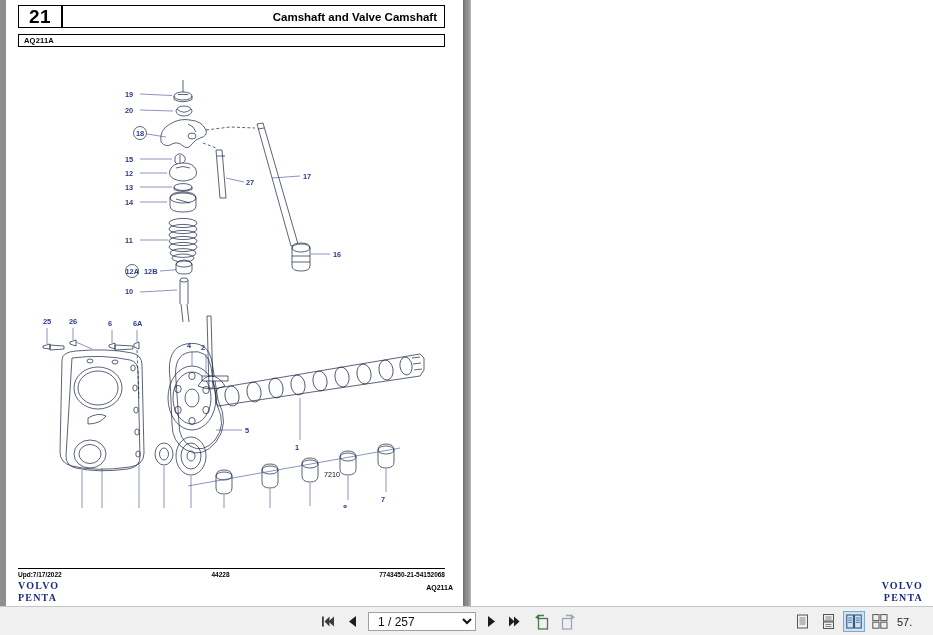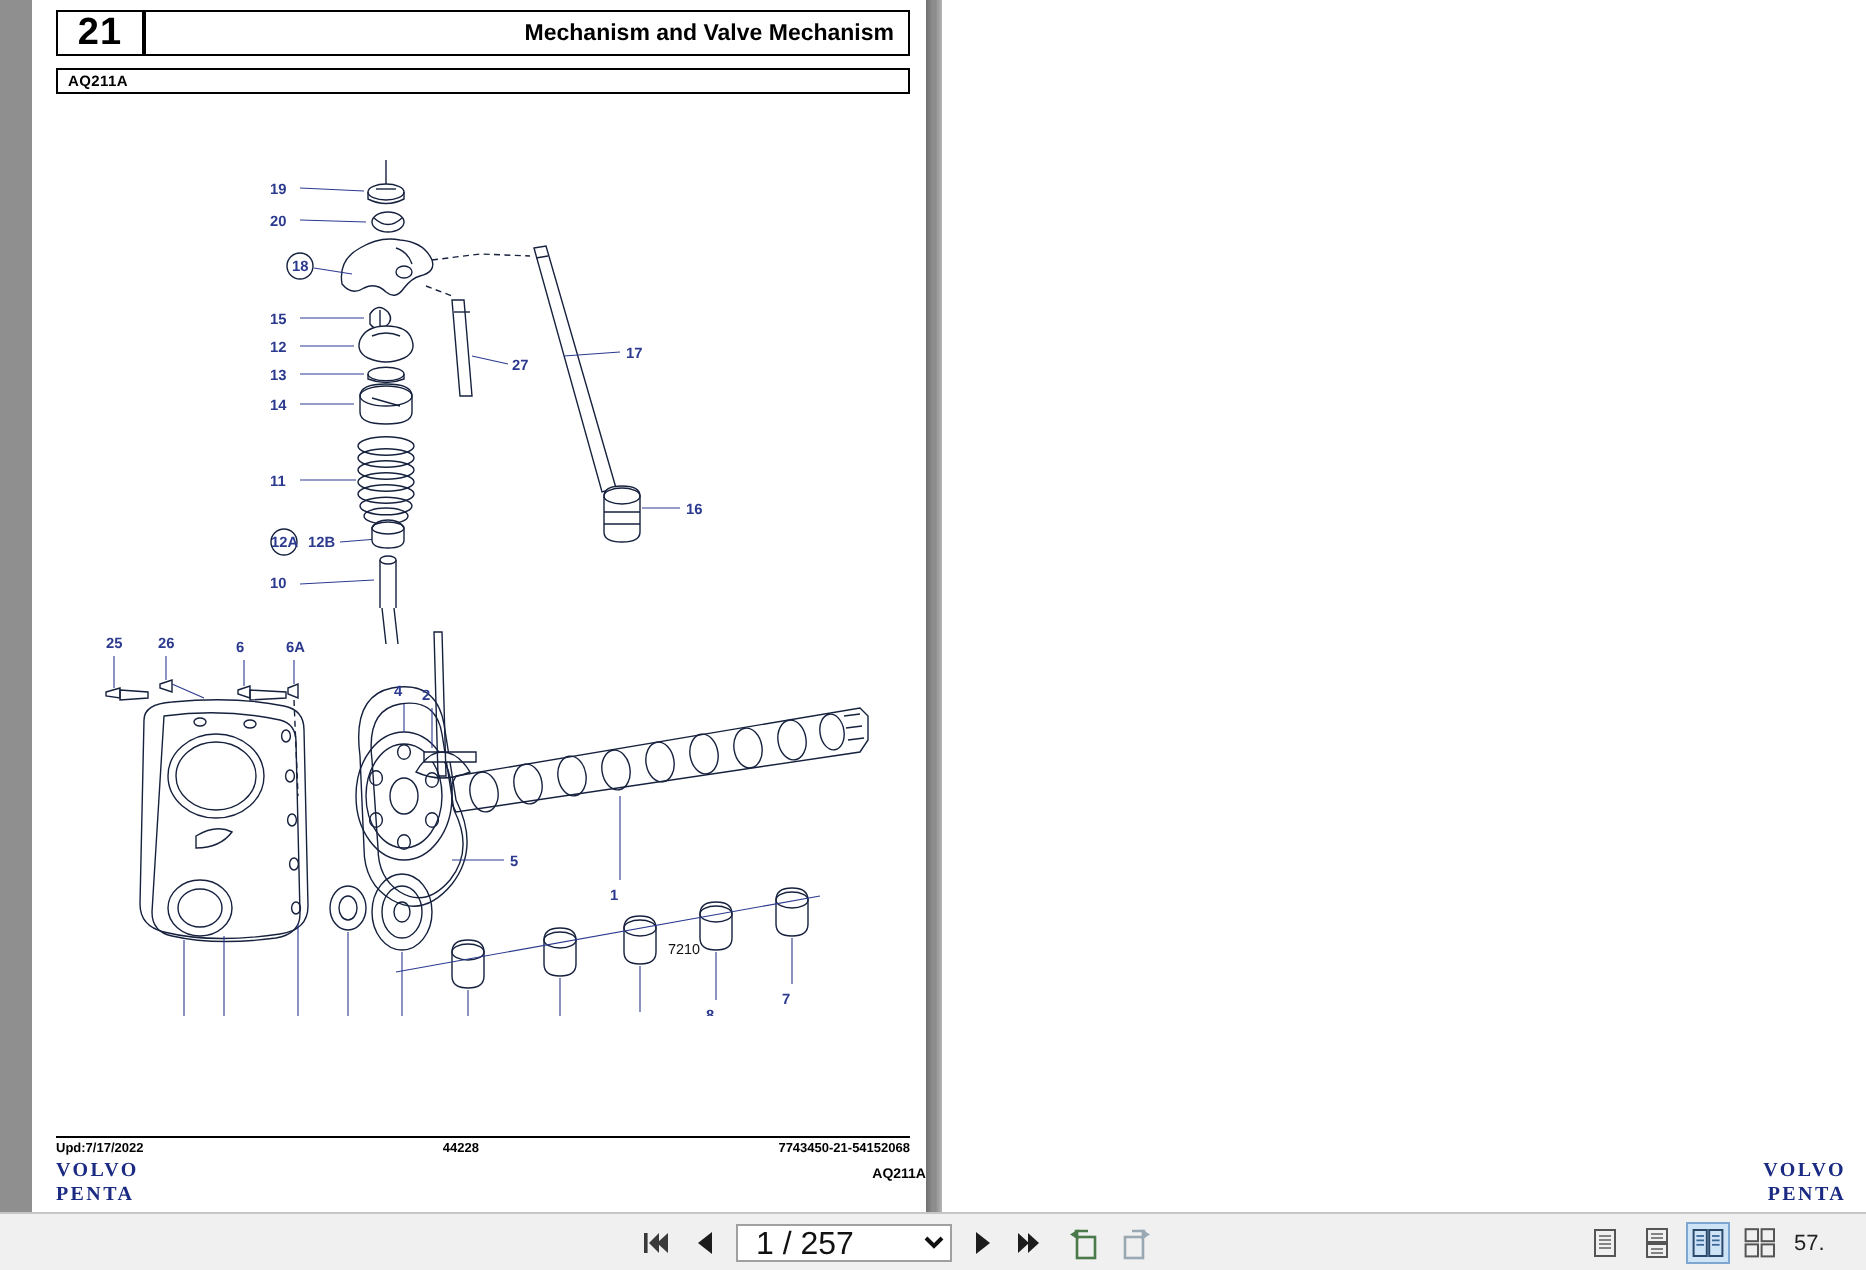--- a/index.html
+++ b/index.html
@@ -14,21 +14,21 @@
   #app { position: relative; width: 933px; height: 635px; background: #8f8f8f; }
 
   
   #viewer {
     position: absolute; left: 0; top: 0; width: 933px; height: 606px;
     background: #8f8f8f; overflow: hidden;
   }
   .page {
     position: absolute; top: 0; height: 606px; background: #ffffff;
   }
-  #page-left  { left: 16px;   width: 463px; }
+  #page-left  { left: 6px;   width: 463px; }
   #page-right { left: 471px; width: 462px; }
   .gap-shadow {
     position: absolute; left: 463px; top: 0; width: 8px; height: 606px;
     background: linear-gradient(to right,#6f6f6f,#8d8d8d 40%,#8d8d8d 60%,#b5b5b5);
   }
 
   
   .hdr-row { position: absolute; display: flex; align-items: stretch; }
   .hdr-box-num {
     border: 1.6px solid #000; display: flex; align-items: center;
@@ -93,21 +93,21 @@
     position: absolute; left: 320px; top: 0; height: 29px;
     display: flex; align-items: center; gap: 7px;
   }
   .navbtn {
     width: 17px; height: 19px; display: flex; align-items: center;
     justify-content: center; background: transparent; border: none;
     cursor: pointer; padding: 0;
   }
   .navbtn svg { display: block; }
   #page-select {
-    width: 108px; height: 19px; font-size: 16px;
+    width: 108px; height: 19px; font-size: 12px;
     font-family: "Liberation Sans", sans-serif;
     border: 1px solid #a0a0a0; background: #fff; padding-left: 5px;
     color: #111; border-radius: 0;
   }
   #view-group {
     position: absolute; right: 42px; top: 0; height: 29px;
     display: flex; align-items: center; gap: 4px;
   }
   .viewbtn {
     width: 22px; height: 21px; display: flex; align-items: center;
@@ -125,21 +125,21 @@
 <body>
 
 <div id="app">
 
   <div id="viewer">
 
     <div class="page" id="page-left">
 
       <div class="hdr-row" id="lp-hdr">
         <div class="hdr-box-num">21</div>
-        <div class="hdr-box-title right-align">Mechanism and Valve Mechanism</div>
+        <div class="hdr-box-title right-align">Camshaft and Valve Camshaft</div>
       </div>
       <div class="hdr-box-model" id="lp-model">AQ211A</div>
 
       <div id="illus">
         <svg viewBox="0 0 424 450" xmlns="http://www.w3.org/2000/svg">
 
           <path class="pt" d="M163 22 L163 34"></path>
 
           <ellipse class="ptf" cx="163" cy="38" rx="9" ry="4"></ellipse>
           <path class="pt" d="M154 38 L154 41.5 Q163 46 172 41.5 L172 38"></path>

